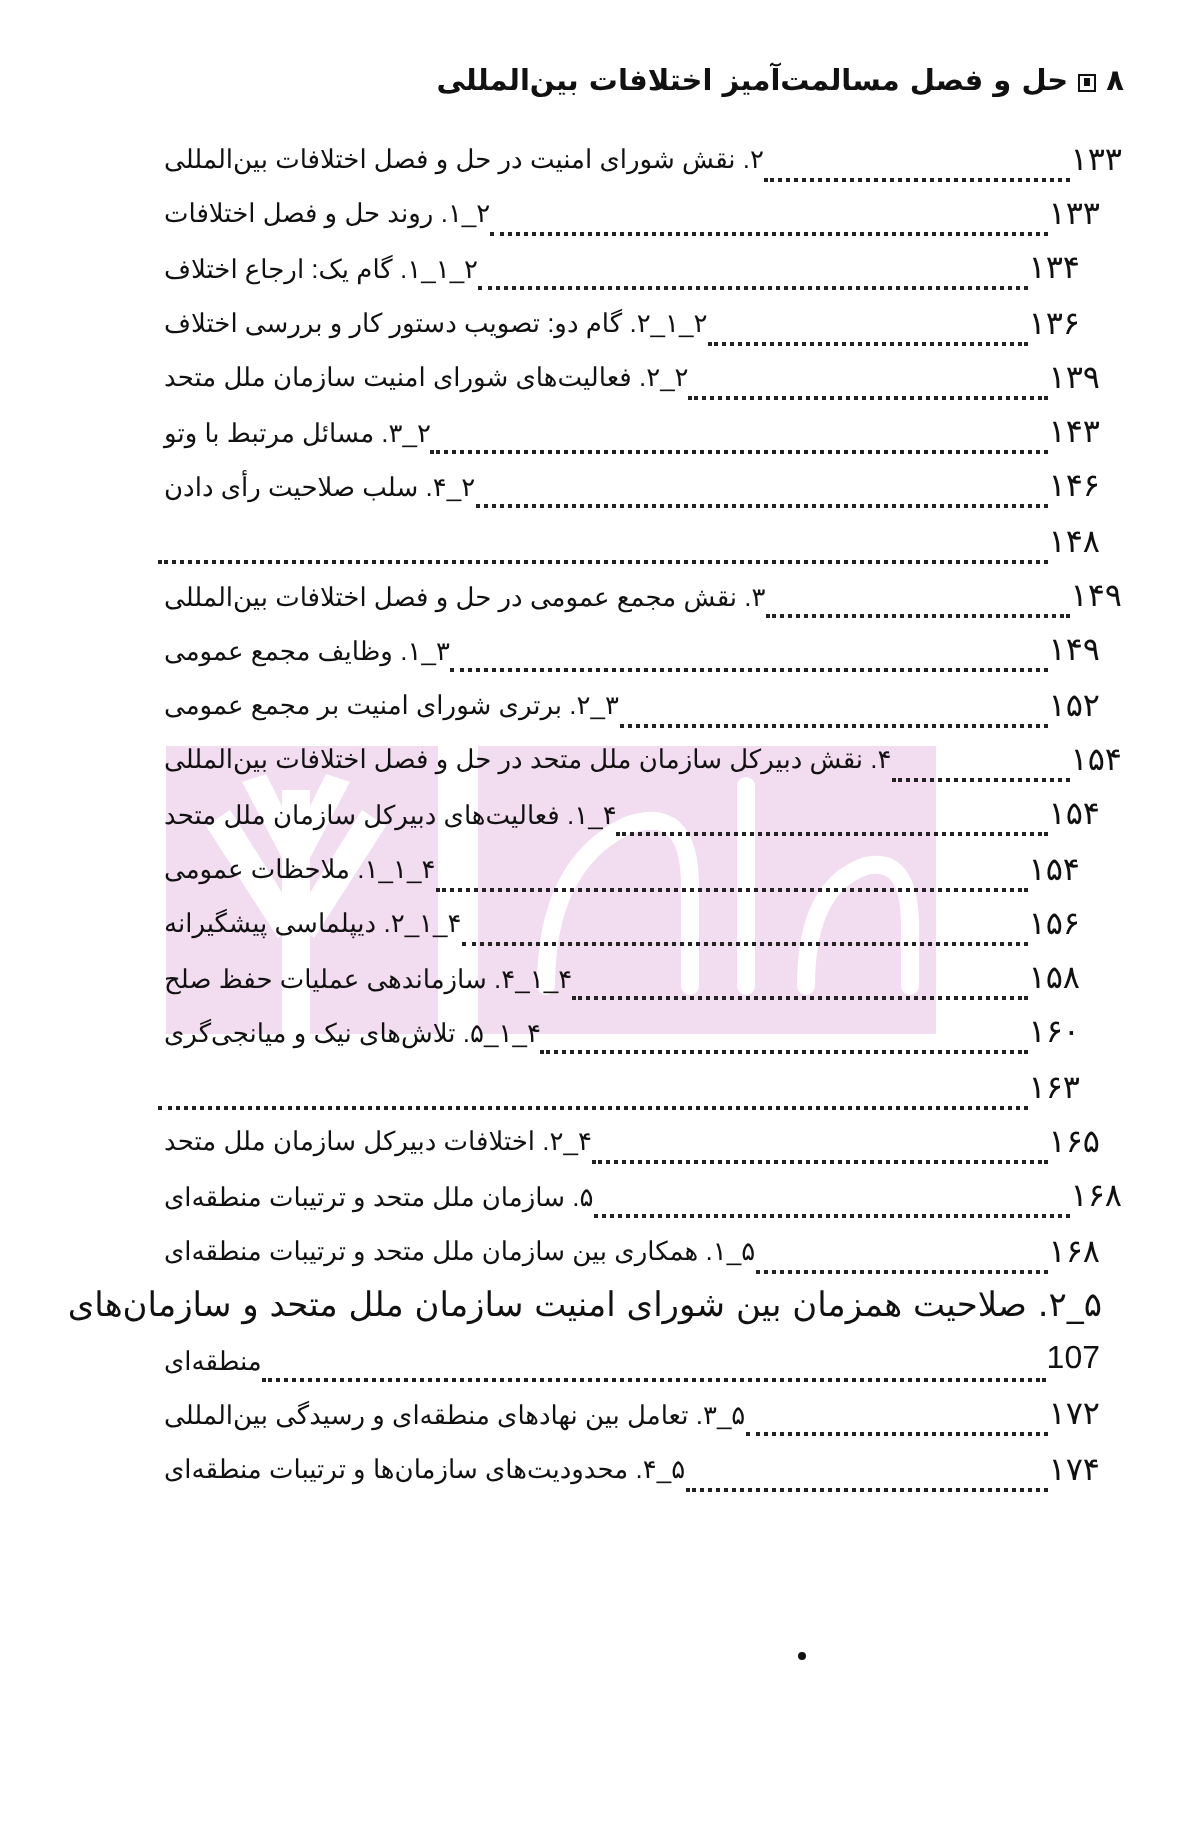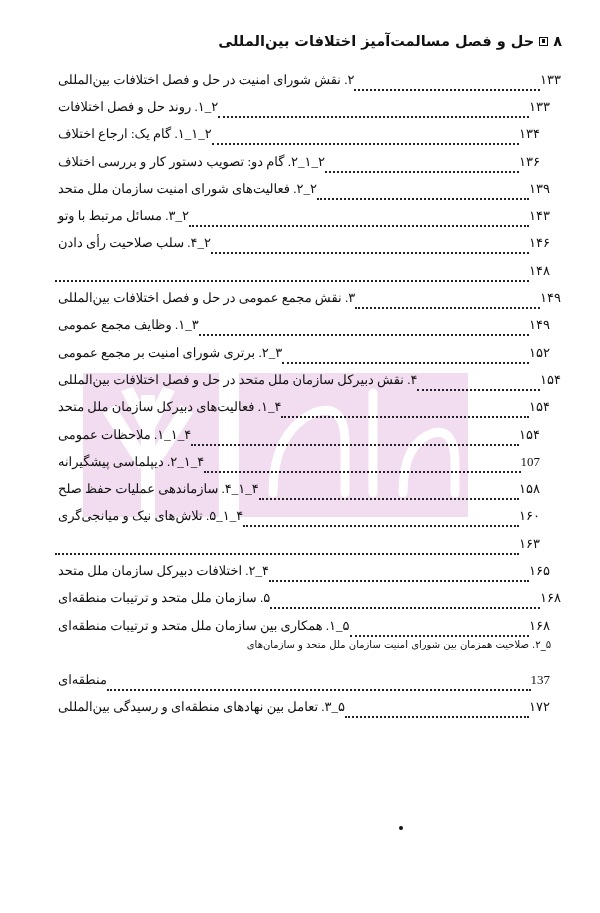--- a/index.html
+++ b/index.html
@@ -72,54 +72,56 @@
       width: 507px;
       z-index: 2;
     }
     .toc-row {
       position: relative;
       height: 27.3px;
       display: flex;
       flex-direction: row-reverse;
       align-items: center;
       direction: rtl;
-      font-family: Liberation Serif, serif;
+      font-family: Liberation Sans, sans-serif;
       font-size: 13px;
       white-space: nowrap;
+      margin-left: 24px;
     }
     .toc-title {
       flex: 0 0 auto;
       direction: rtl;
       padding-left: 3px;
     }
     .toc-dots {
       flex: 1 1 auto;
       overflow: hidden;
       height: 14px;
       align-self: center;
       border-bottom: 2px dotted #222;
       margin-bottom: -6px;
       min-width: 20px;
     }
     .toc-page {
       flex: 0 0 auto;
       direction: rtl;
       padding-right: 1px;
-      font-size: 13px;
+      font-size: 16px;
     }
     .lvl-1 .toc-title { margin-right: 0px; }
     .lvl-2 { padding-right: 11px; text-align: center; }
     .lvl-3 { padding-right: 21px; }
     .wrap-line {
       position: relative;
       height: 27.3px;
       display: flex;
+      align-items: center;
       direction: rtl;
       font-family: "DejaVu Sans", "Liberation Sans", sans-serif;
-      font-size: 10px;
+      font-size: 17px;
       white-space: nowrap;
       padding-right: 11px;
       letter-spacing: 0.6px;
       justify-content: flex-start;
     }
     .page-dot {
       position: absolute;
       left: 399px;
       top: 826px;
       width: 4px;
@@ -228,21 +230,21 @@
       <span class="toc-page">۱۵۴</span>
     </div>
     <div class="toc-row lvl-3">
       <span class="toc-title"><span>۴_۱_۱.</span> <span>ملاحظات عمومی</span></span>
       <span class="toc-dots"></span>
       <span class="toc-page">۱۵۴</span>
     </div>
     <div class="toc-row lvl-3">
       <span class="toc-title"><span>۴_۱_۲.</span> <span>دیپلماسی پیشگیرانه</span></span>
       <span class="toc-dots"></span>
-      <span class="toc-page">107</span>
+      <span class="toc-page">۱۵۶</span>
     </div>
     <div class="toc-row lvl-3">
       <span class="toc-title"><span>۴_۱_۴.</span> <span>سازماندهی عملیات حفظ صلح</span></span>
       <span class="toc-dots"></span>
       <span class="toc-page">۱۵۸</span>
     </div>
     <div class="toc-row lvl-3">
       <span class="toc-title"><span>۴_۱_۵.</span> <span>تلاش‌های نیک و میانجی‌گری</span></span>
       <span class="toc-dots"></span>
       <span class="toc-page">۱۶۰</span>
@@ -266,24 +268,29 @@
       <span class="toc-dots"></span>
       <span class="toc-page">۱۶۸</span>
     </div>
 
     <div class="wrap-line">
       <span><span>۵_۲.</span> <span>صلاحیت همزمان بین شورای امنیت سازمان ملل متحد و سازمان‌های</span></span>
     </div>
     <div class="toc-row lvl-2">
       <span class="toc-title">منطقه‌ای</span>
       <span class="toc-dots"></span>
-      <span class="toc-page">137</span>
+      <span class="toc-page">107</span>
     </div>
 
     <div class="toc-row lvl-2">
       <span class="toc-title"><span>۵_۳.</span> <span>تعامل بین نهادهای منطقه‌ای و رسیدگی بین‌المللی</span></span>
       <span class="toc-dots"></span>
       <span class="toc-page">۱۷۲</span>
+    </div>
+    <div class="toc-row lvl-2">
+      <span class="toc-title"><span>۵_۴.</span> <span>محدودیت‌های سازمان‌ها و ترتیبات منطقه‌ای</span></span>
+      <span class="toc-dots"></span>
+      <span class="toc-page">۱۷۴</span>
     </div>
   </div>
 
   <div class="page-dot"></div>
 </div>
 
 </body></html>

